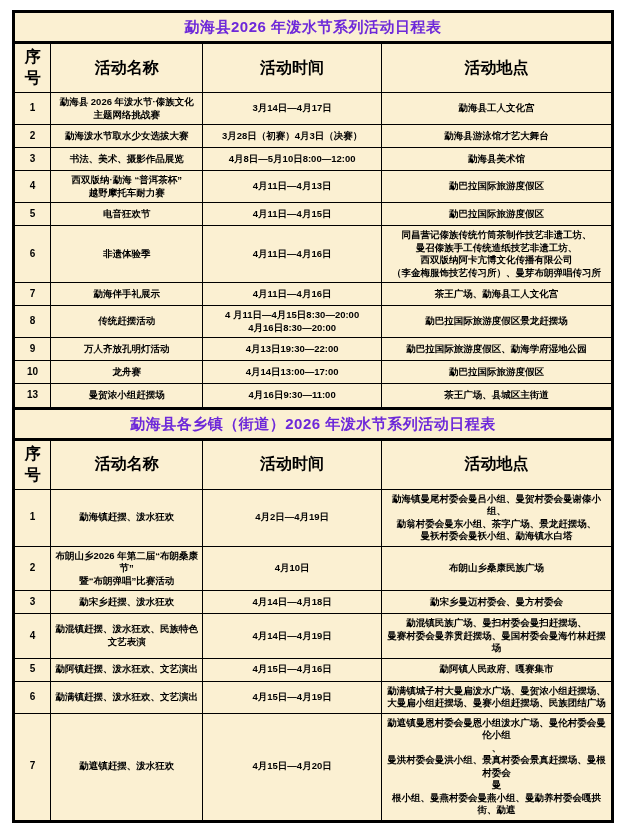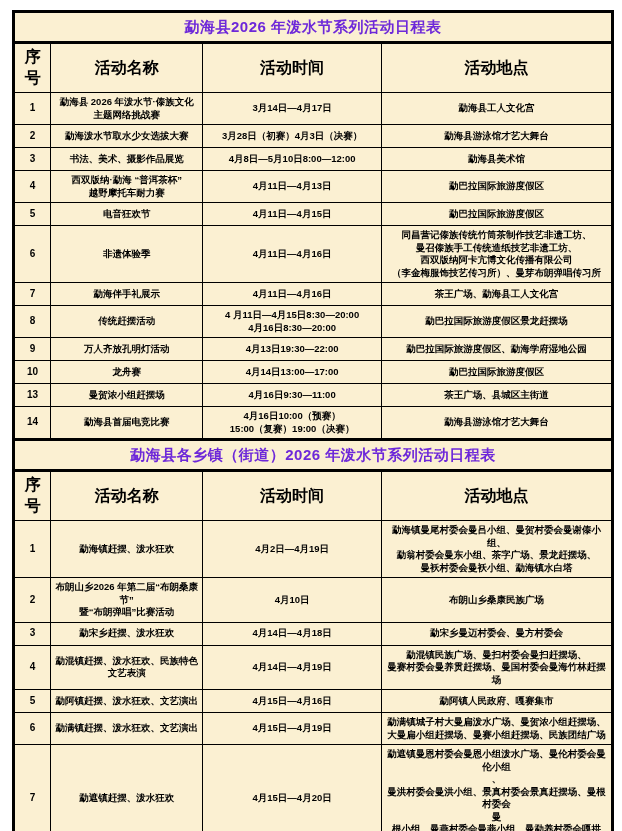--- a/index.html
+++ b/index.html
@@ -150,27 +150,20 @@
             <td>龙舟赛</td>
             <td>4月14日13:00—17:00</td>
             <td>勐巴拉国际旅游度假区</td>
           </tr>
           <tr>
             <td class="no">13</td>
             <td>曼贺浓小组赶摆场</td>
             <td>4月16日9:30—11:00</td>
             <td>茶王广场、县城区主街道</td>
           </tr>
-          <tr>
-            <td class="no">14</td>
-            <td>勐海县首届电竞比赛</td>
-            <td>4月16日10:00（预赛）
-15:00（复赛）19:00（决赛）</td>
-            <td>勐海县游泳馆才艺大舞台</td>
-          </tr>
         </tbody>
     </table>
   </section>
 
   <section class="sched-section">
     <div class="sched-title">勐海县各乡镇（街道）2026 年泼水节系列活动日程表</div>
     <table class="sched">
       <colgroup>
         <col style="width:6%">
         <col style="width:25.5%">

